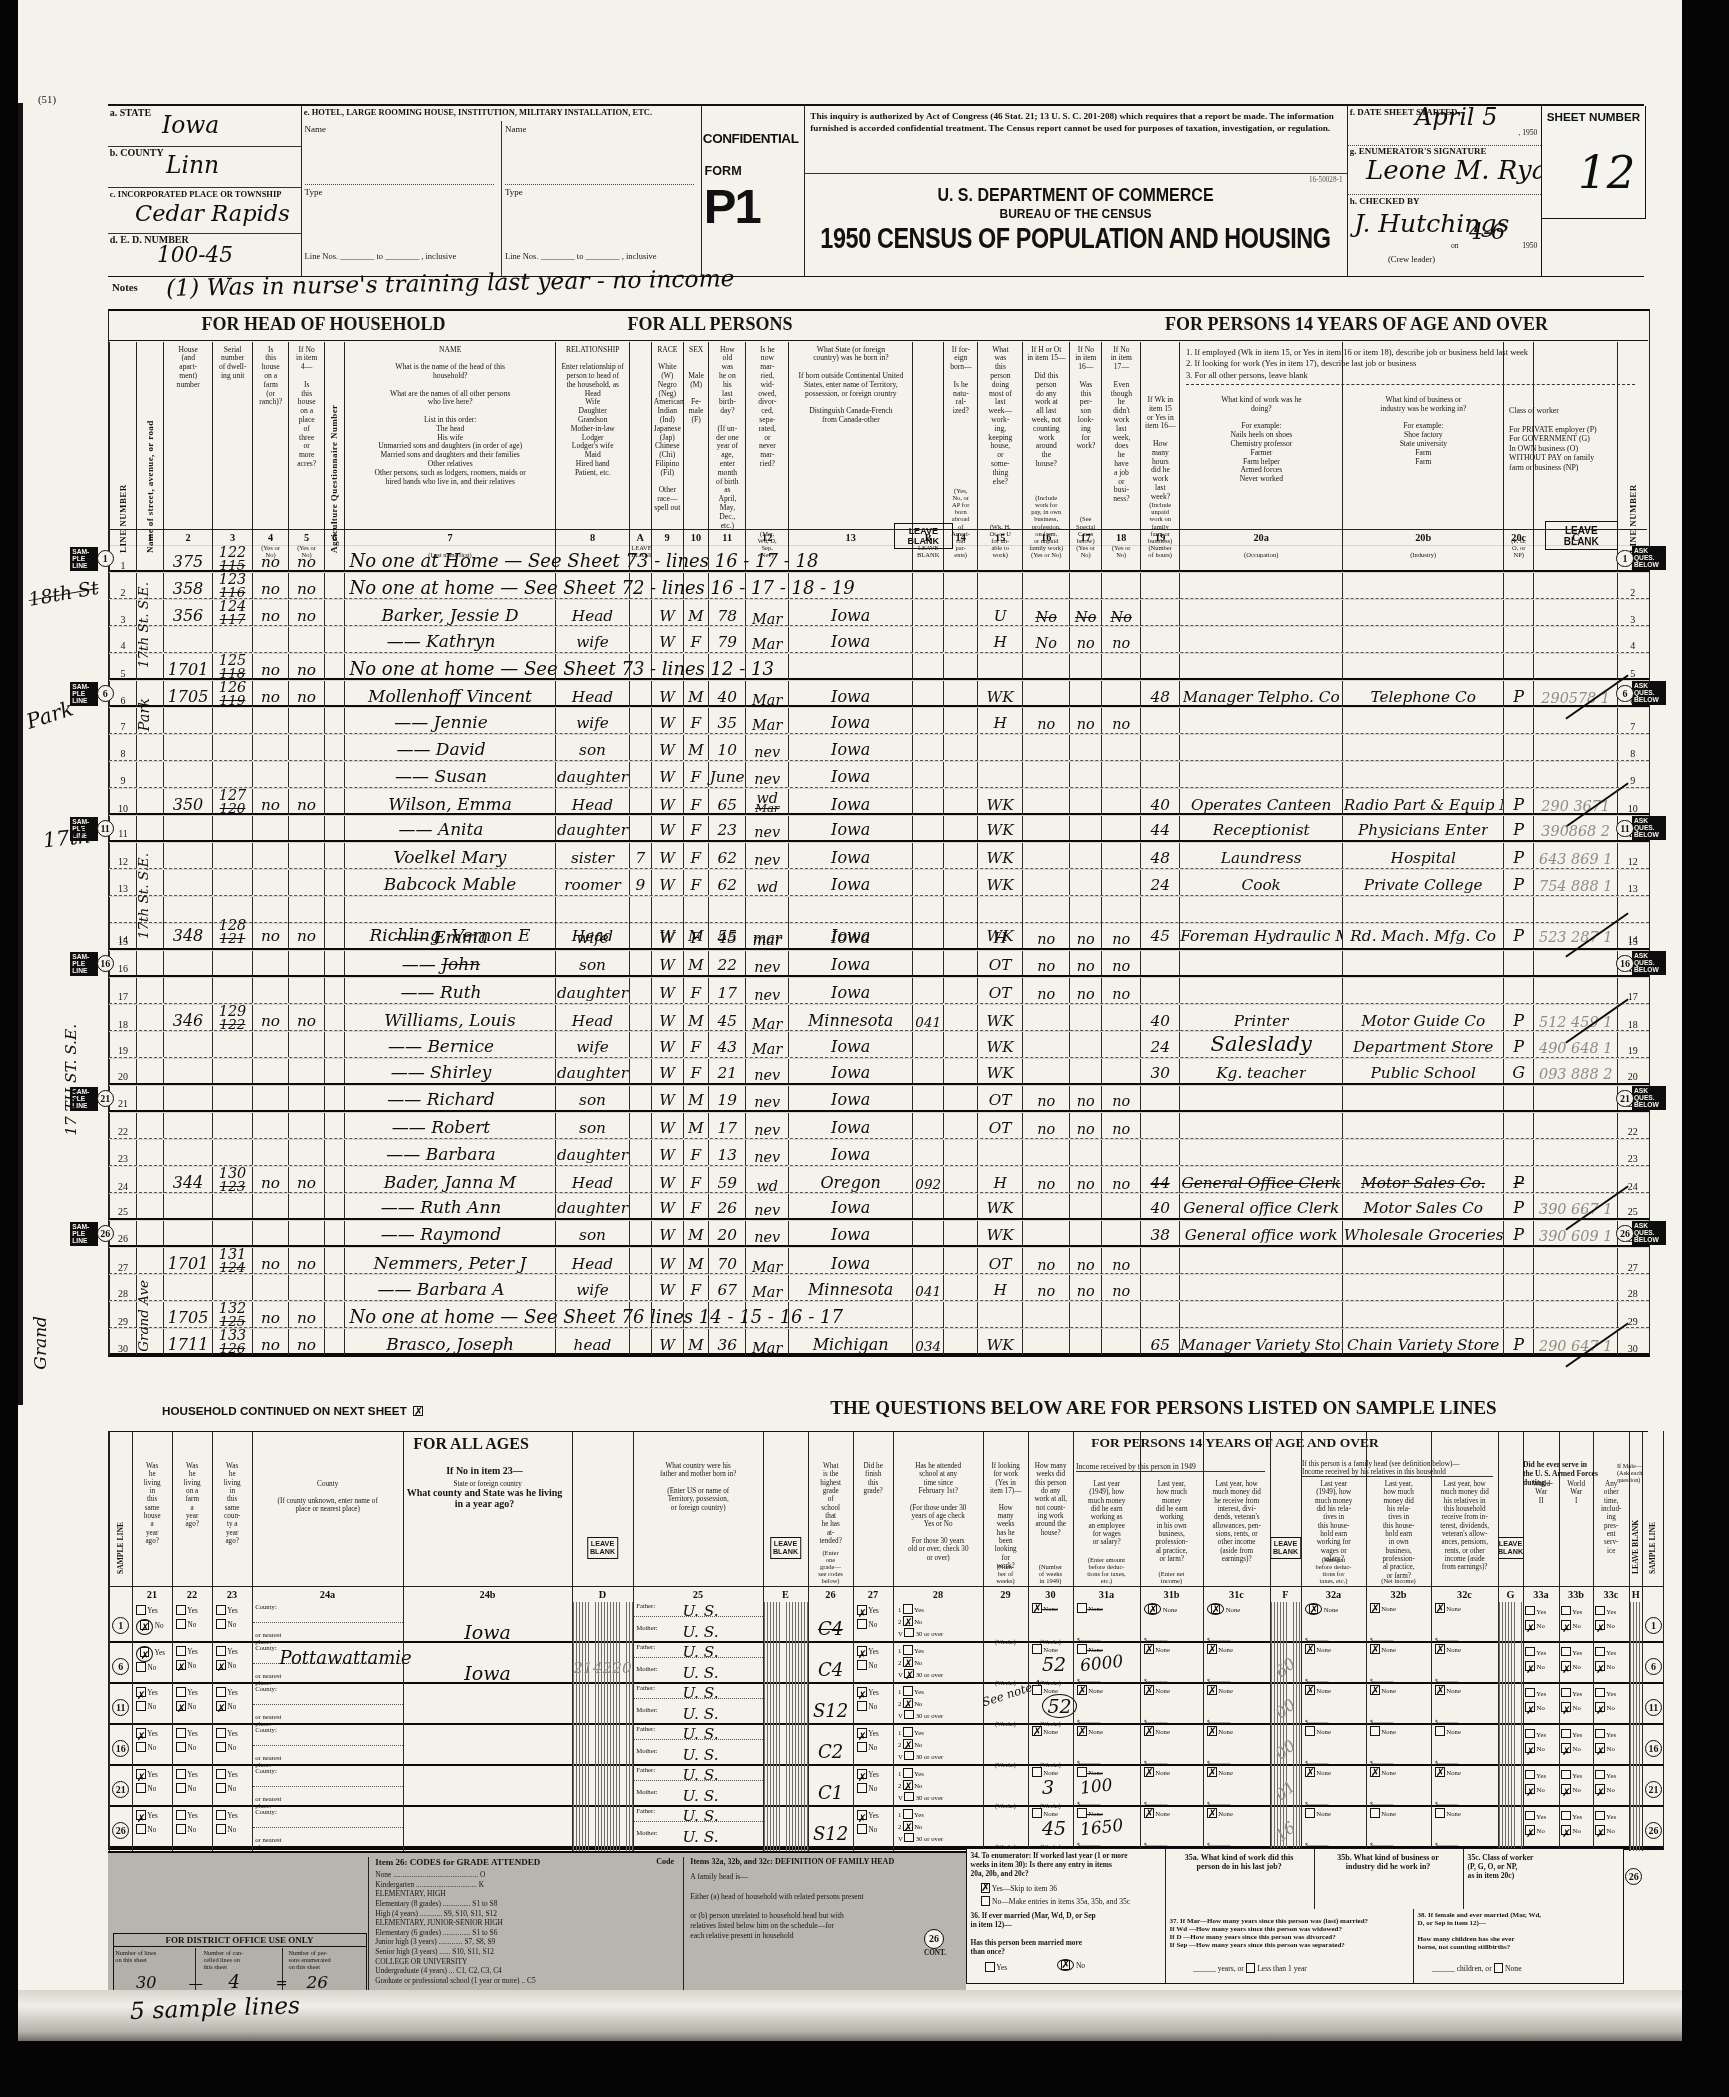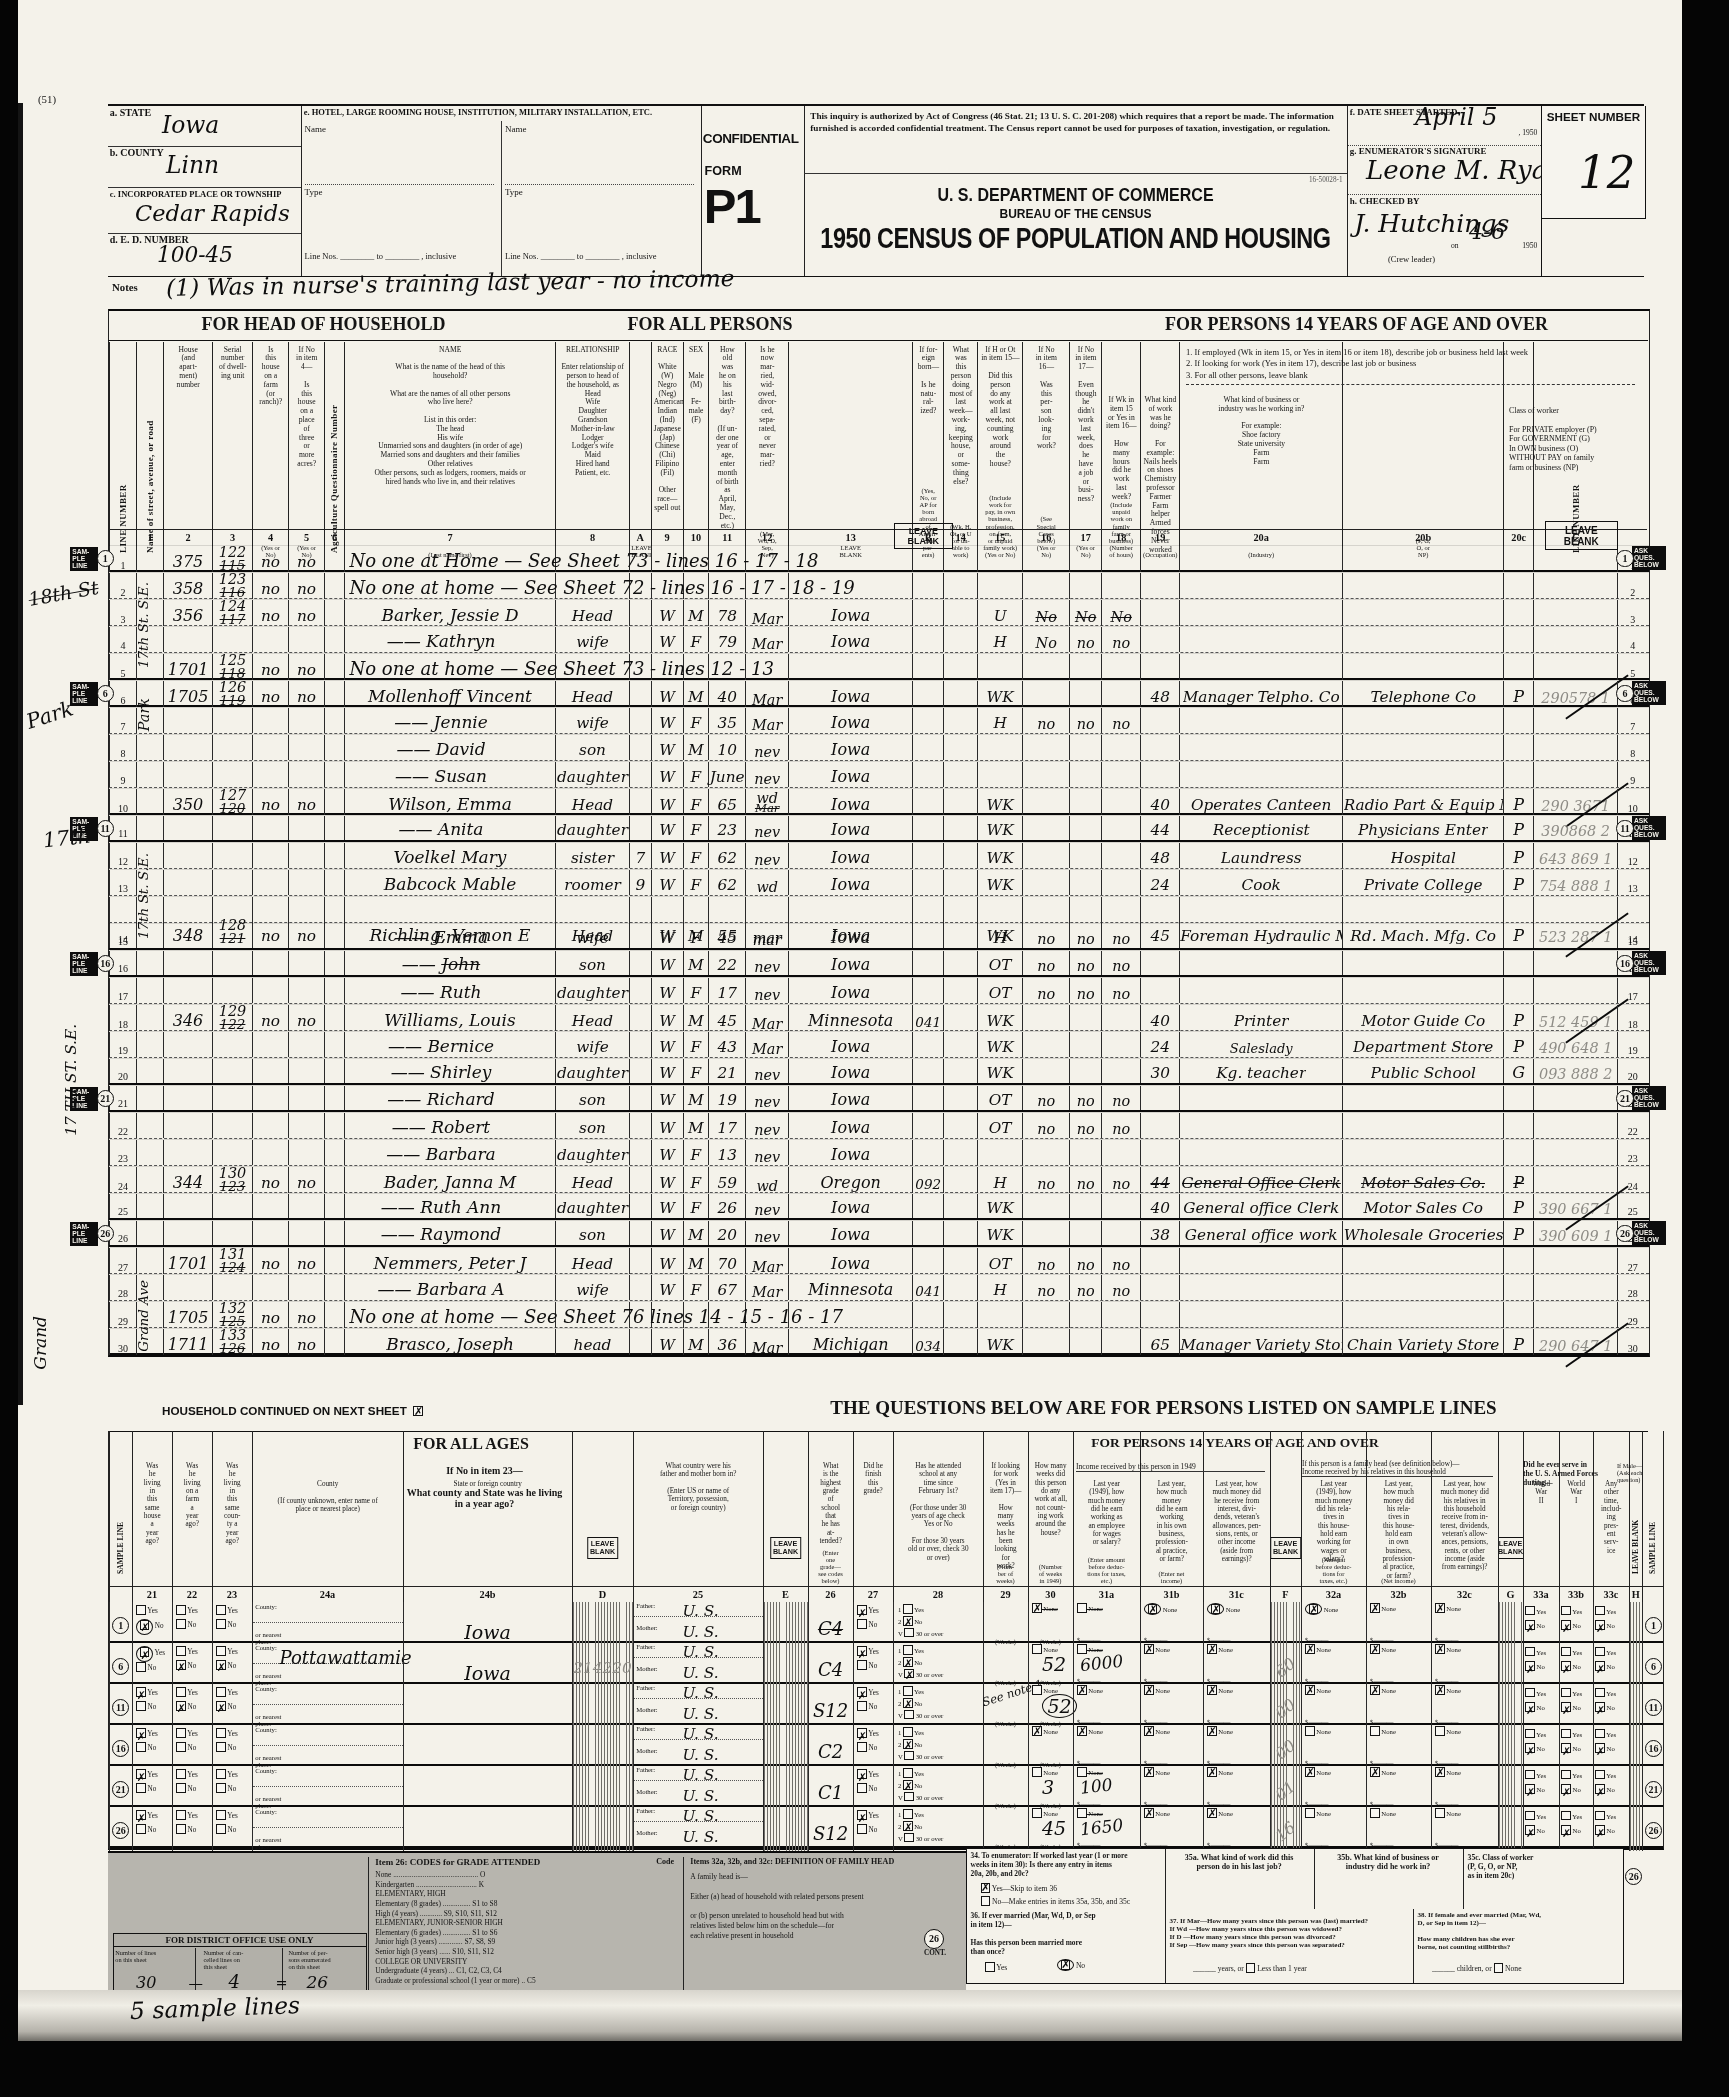--- a/index.html
+++ b/index.html
@@ -284,20 +284,31 @@
 or
 never
 mar-
 ried?</div>
           <div class="hfoot pre print">(Mar,
 Wd, D,
 Sep,
 Nev)</div>
         </div>
         <div class="hcell" style="height: 218px; box-sizing: border-box;">
+          <div class="pre print" style="text-align: center;">What State (or foreign
+country) was he born in?
+
+If born outside Continental United
+States, enter name of Territory,
+possession, or foreign country
+
+Distinguish Canada-French
+from Canada-other</div>
+        </div>
+        <div class="hcell" style="height: 218px; box-sizing: border-box;">
           <div class="pre print" style="text-align: center;"></div>
           <div class="hfoot pre print">LEAVE
 BLANK</div>
         </div>
         <div class="hcell" style="height: 218px; box-sizing: border-box;">
           <div class="pre print" style="text-align: center;">If for-
 eign
 born—
 
 Is he
@@ -1578,21 +1589,21 @@
         <div class="bcell">
           <span class="hw" style="font-size: 15.3px;">WK</span>
         </div>
         <div class="bcell"></div>
         <div class="bcell"></div>
         <div class="bcell"></div>
         <div class="bcell">
           <span class="hw" style="font-size: 15.3px;">24</span>
         </div>
         <div class="bcell">
-          <span class="hw" style="font-size: 13px; max-width: 162px; overflow: hidden; text-align: right;">Saleslady</span>
+          <span class="hw" style="font-size: 21px; max-width: 162px; overflow: hidden; text-align: right;">Saleslady</span>
         </div>
         <div class="bcell">
           <span class="hw" style="font-size: 15.3px; max-width: 159px; overflow: hidden;">Department Store</span>
         </div>
         <div class="bcell">
           <span class="hw" style="font-size: 16px;">P</span>
         </div>
         <div class="bcell">
           <span class="hw pencil" style="font-size: 14.4px;">490 648 1</span>
         </div>

